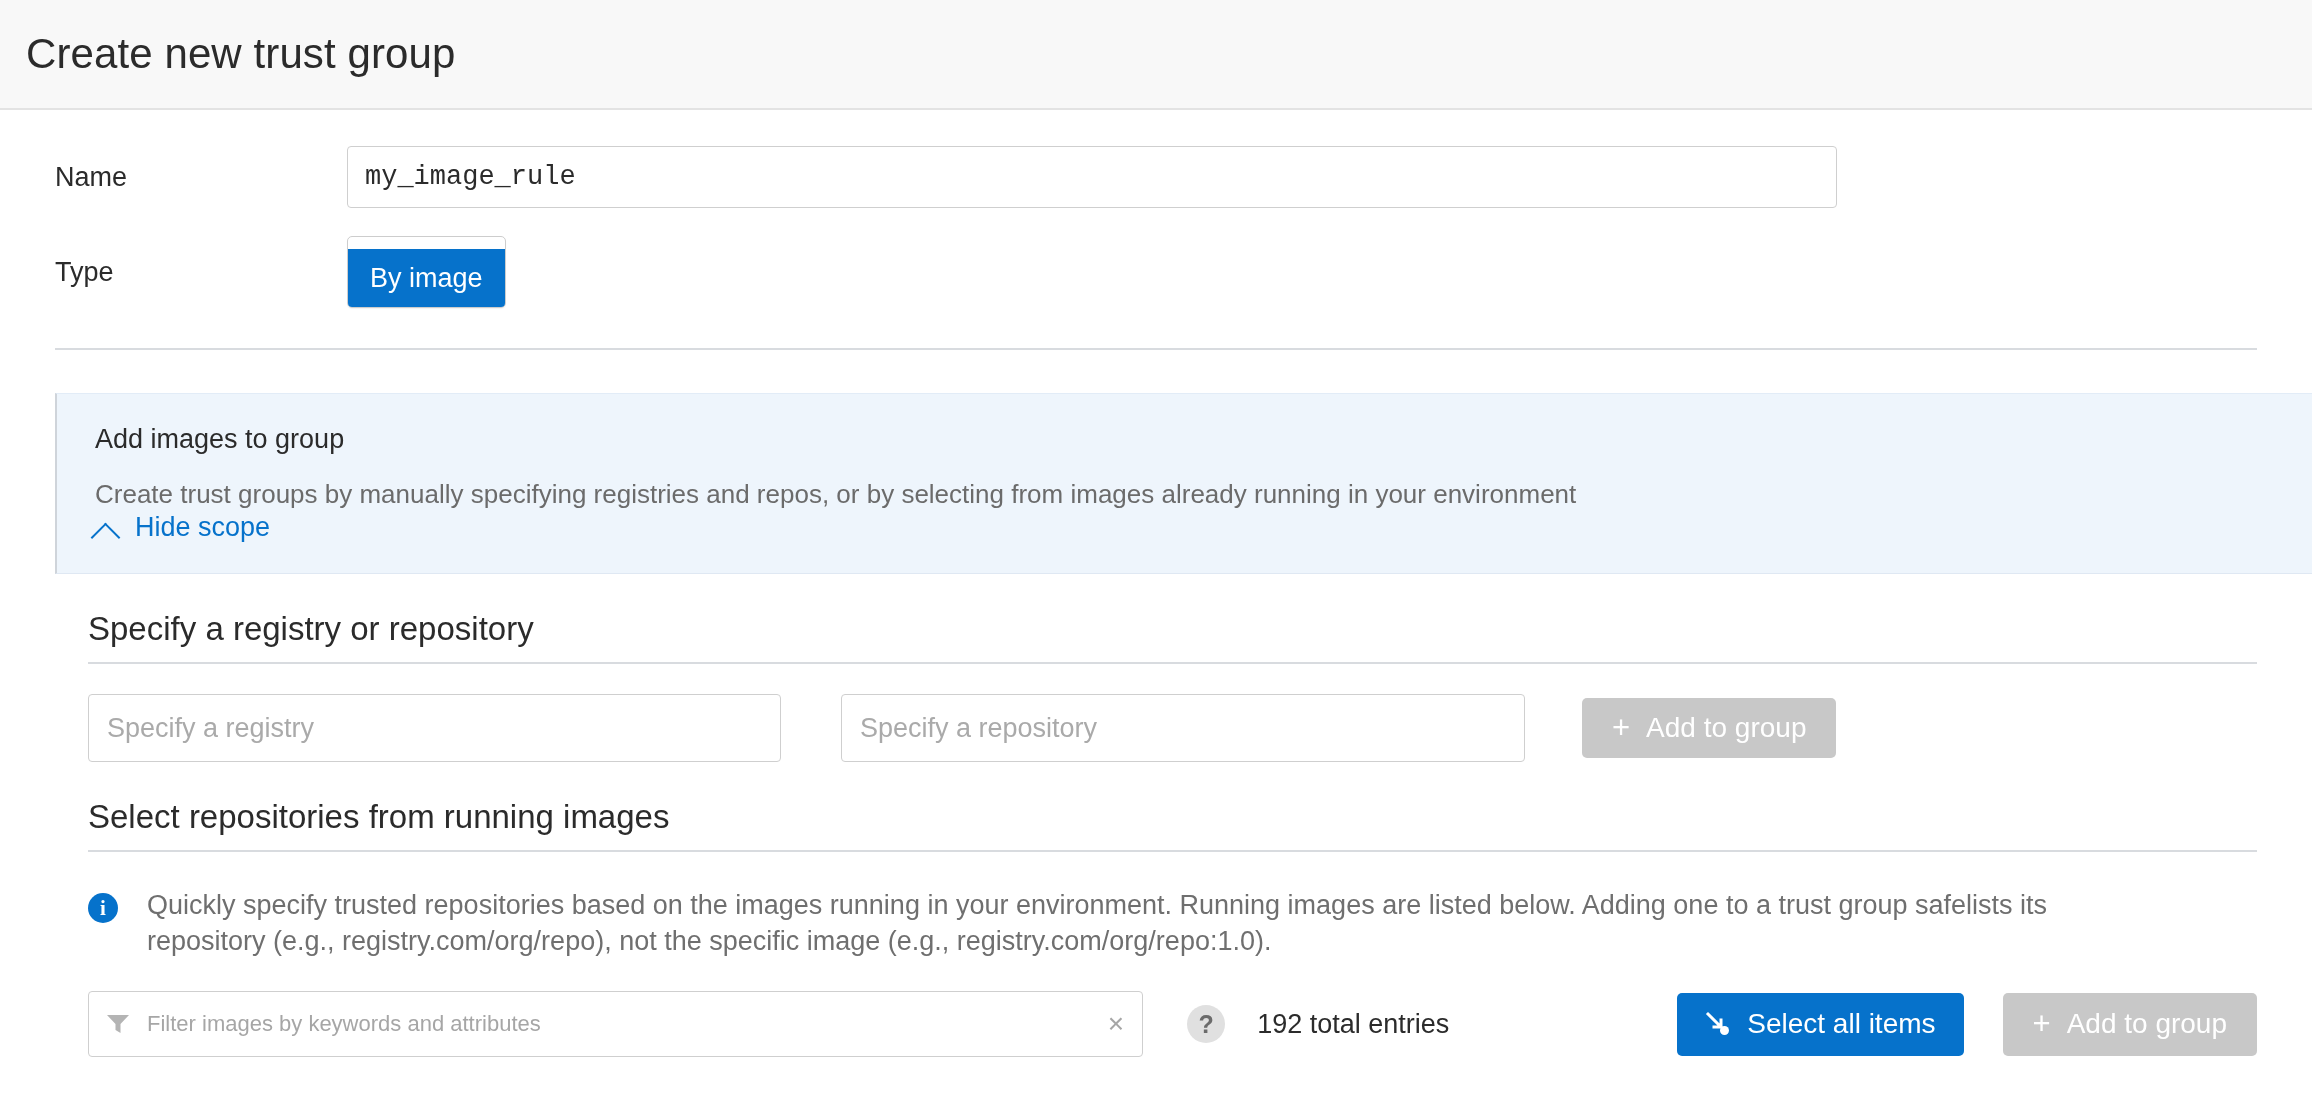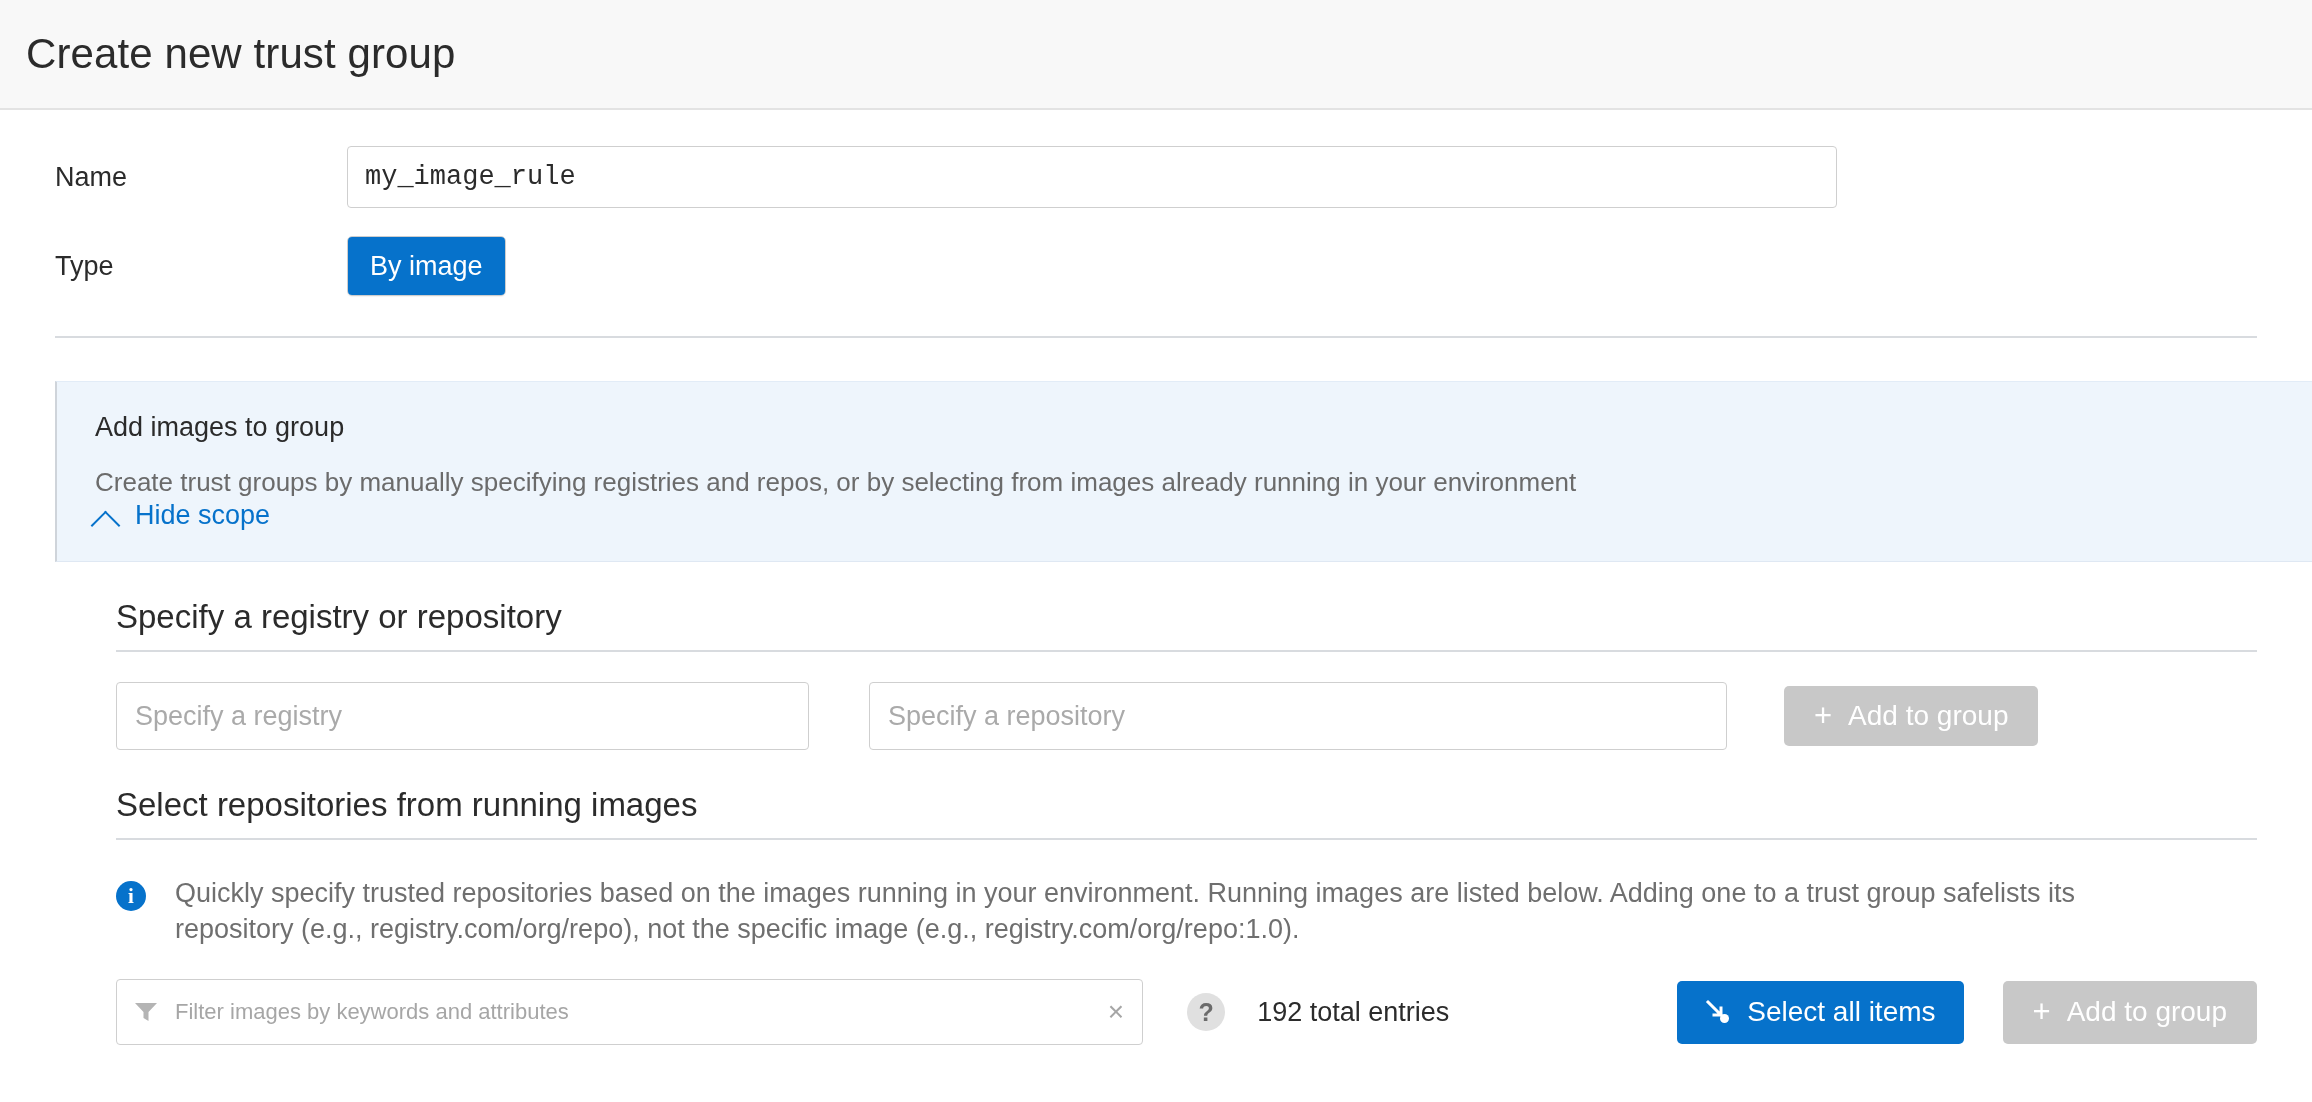--- a/index.html
+++ b/index.html
@@ -77,20 +77,21 @@
     font-family: "Liberation Sans", sans-serif;
     font-size: 27px;
     padding: 0 22px;
     height: 58px;
     line-height: 58px;
     border: none;
     background: #f3f3f3;
     color: #2b2b2b;
     cursor: pointer;
     white-space: nowrap;
+    margin-top: 12px;
   }
   .seg-btn.active {
     background: #0672cb;
     color: #ffffff;
   }
   .seg-btn + .seg-btn {
     border-left: 1px solid #cdcdcd;
   }
 
   .hr-divider {
@@ -143,21 +144,21 @@
     height: 19px;
     border-left: 2px solid #0672cb;
     border-top: 2px solid #0672cb;
     transform: rotate(45deg);
     position: relative;
     top: 5px;
   }
 
   
   .section-wrap {
-    padding: 0 55px 0 116px;
+    padding: 0 55px 0 88px;
   }
   .section-title {
     font-size: 33px;
     font-weight: 400;
     color: #2b2b2b;
     margin: 36px 0 0 0;
   }
   .section-rule {
     margin-top: 14px;
     height: 0;
@@ -180,21 +181,21 @@
     font-size: 27px;
     font-family: "Liberation Sans", sans-serif;
     padding: 0 18px;
     color: #2b2b2b;
     outline: none;
     background: #fff;
   }
   .registry-input::placeholder { color: #aaaaaa; }
   .repo-input {
     box-sizing: border-box;
-    width: 858px;
+    width: 684px;
     height: 68px;
     border: 1px solid #cfcfcf;
     border-radius: 4px;
     font-size: 27px;
     font-family: "Liberation Sans", sans-serif;
     padding: 0 18px;
     color: #2b2b2b;
     outline: none;
     background: #fff;
     margin-left: 60px;

